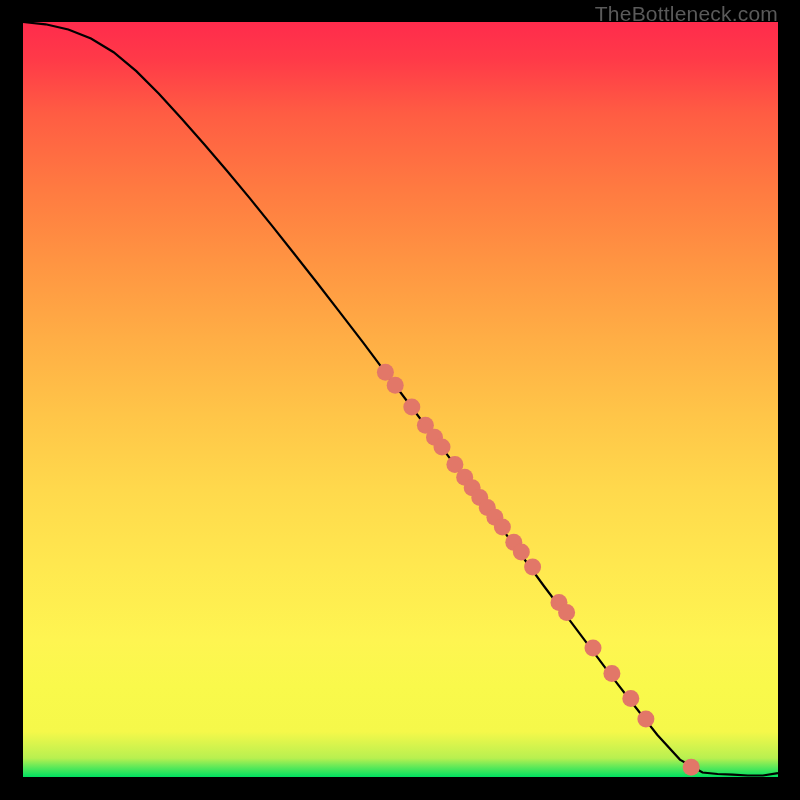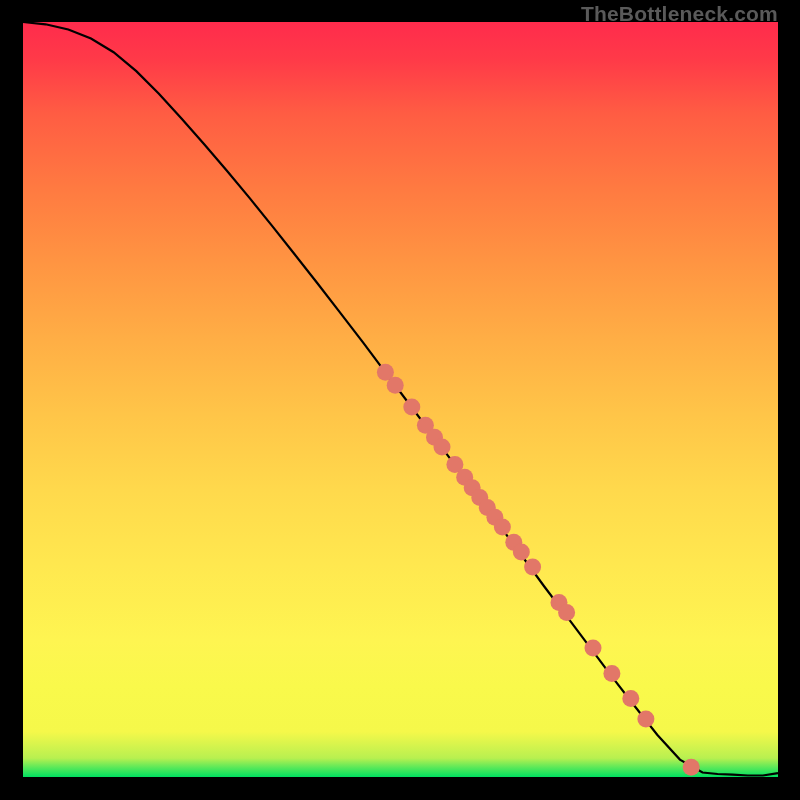--- a/index.html
+++ b/index.html
@@ -41,21 +41,21 @@
     top: 0;
     width: 800px;
     height: 800px;
   }
   .watermark {
     position: absolute;
     top: 2px;
     right: 22px;
     color: #5a5a5a;
     font-size: 21px;
-    font-weight: 700;
+    font-weight: 400;
     letter-spacing: 0.2px;
   }
 </style>
 </head>
 <body>
 
 <div class="frame"></div>
 
 <svg class="overlay" viewBox="0 0 800 800">
   <g>

